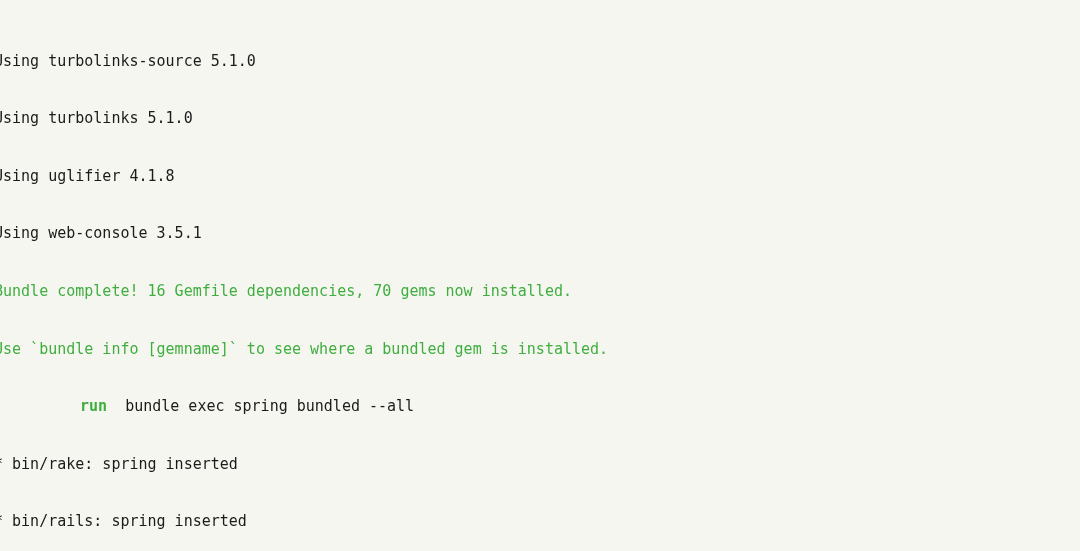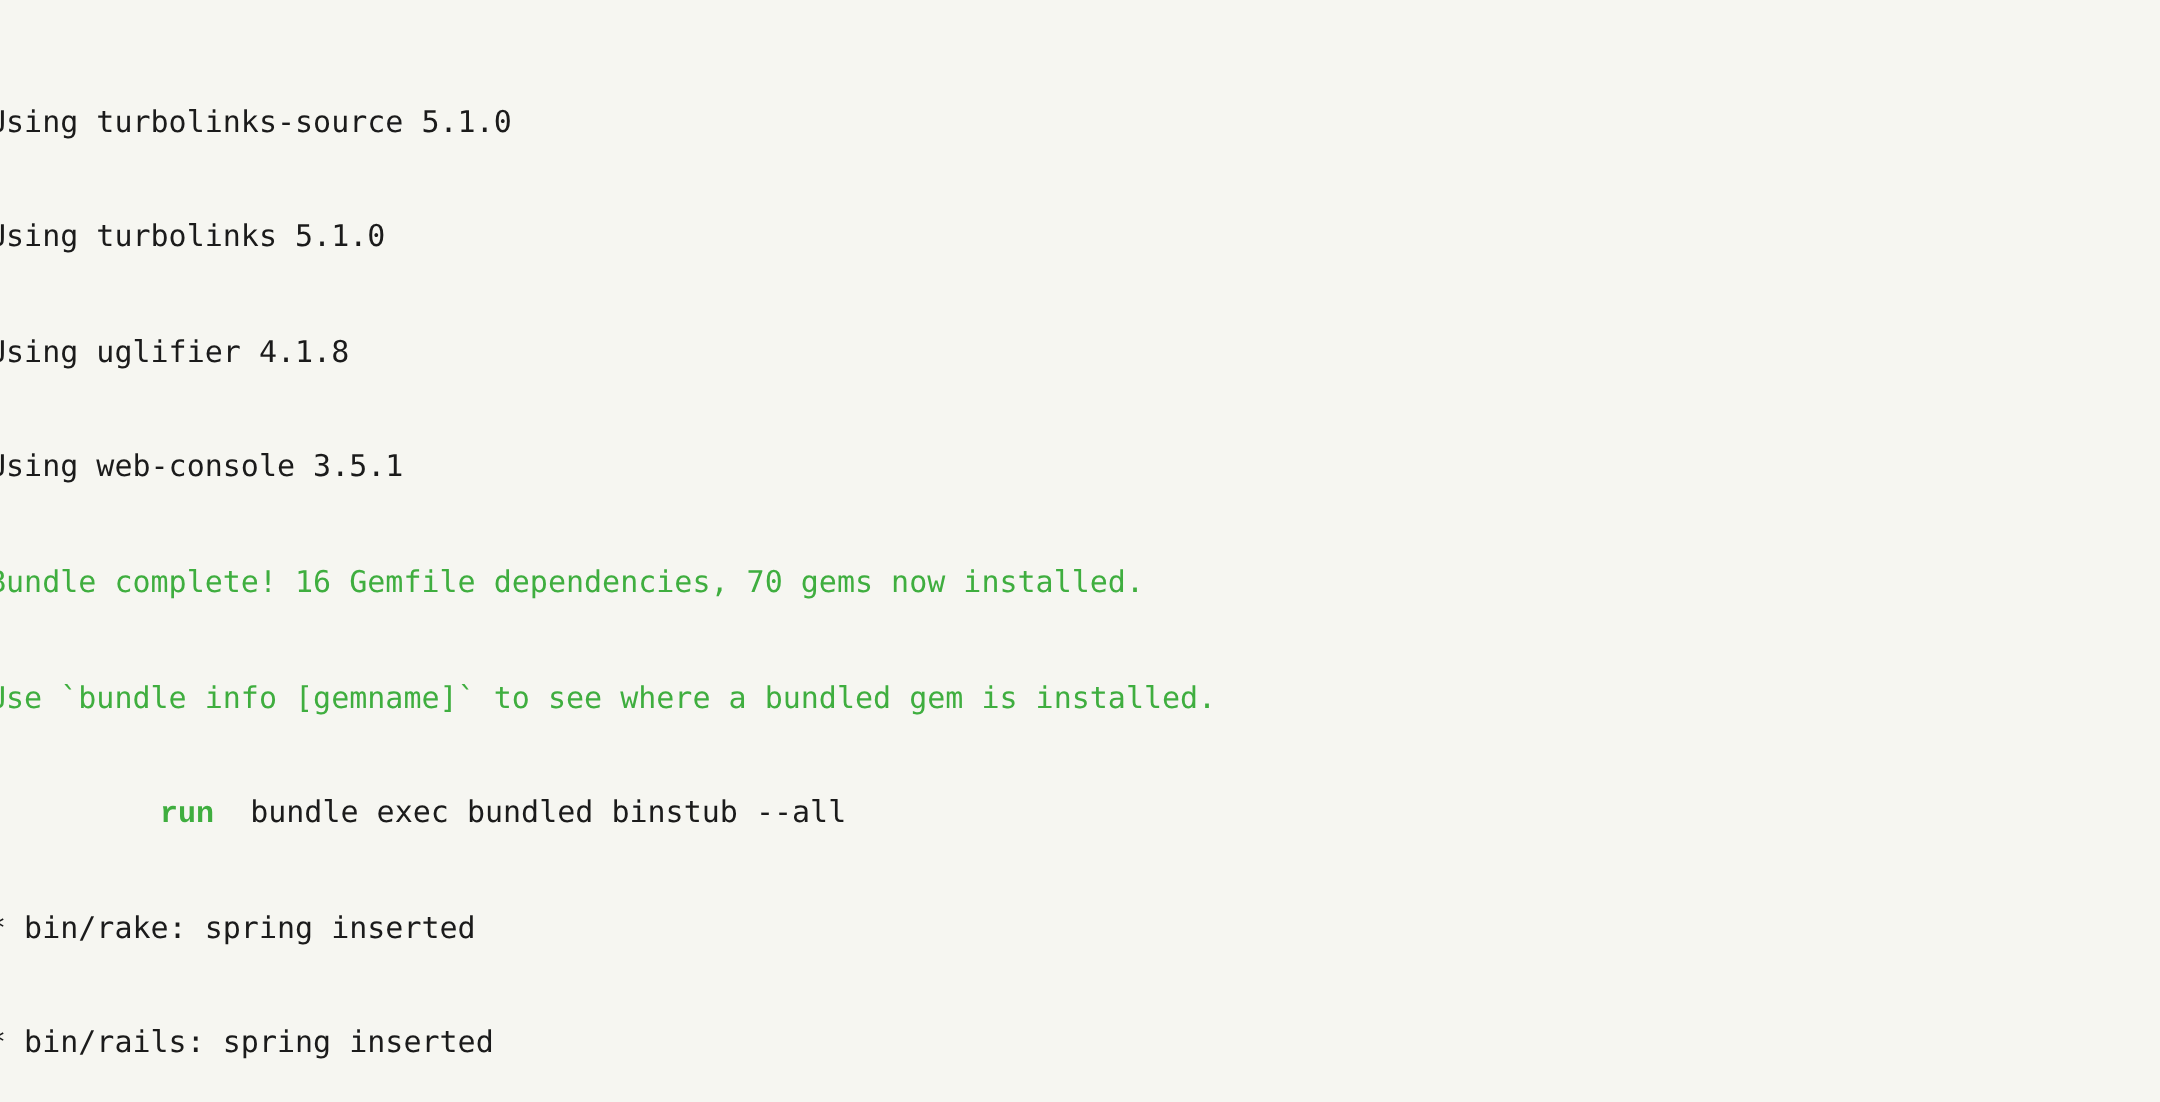--- a/index.html
+++ b/index.html
@@ -15,34 +15,34 @@
   #term{
     position:absolute;
     left:-6px;
     top:-6px;
     width:1092px;
     white-space:pre;
   }
   .line{height:19.2px;white-space:pre;display:block;}
   .white{color:#1b1b1b;}
   .green{color:#3fae3f;}
-  .green-b{color:#3fae3f;font-weight:bold;font-family:Liberation Mono, monospace;}
+  .green-b{color:#3fae3f;font-weight:bold;}
 </style>
 </head>
 <body>
 
 <div id="term">
 
   <div class="line white">Using turbolinks-source 5.1.0</div>
   <div class="line white">Using turbolinks 5.1.0</div>
   <div class="line white">Using uglifier 4.1.8</div>
   <div class="line white">Using web-console 3.5.1</div>
   <div class="line green">Bundle complete! 16 Gemfile dependencies, 70 gems now installed.</div>
   <div class="line green">Use `bundle info [gemname]` to see where a bundled gem is installed.</div>
-  <div class="line"><span style="display:inline-block;width:86px"></span><span class="green-b">run</span><span class="white">&nbsp;&nbsp;</span><span class="white">bundle exec bundled binstub --all</span></div>
+  <div class="line"><span style="display:inline-block;width:86px"></span><span class="green-b">run</span><span class="white">&nbsp;&nbsp;</span><span class="white">bundle exec spring bundled --all</span></div>
   <div class="line white">* bin/rake: spring inserted</div>
   <div class="line white">* bin/rails: spring inserted</div>
 
   
   
 
   
   
   
   

